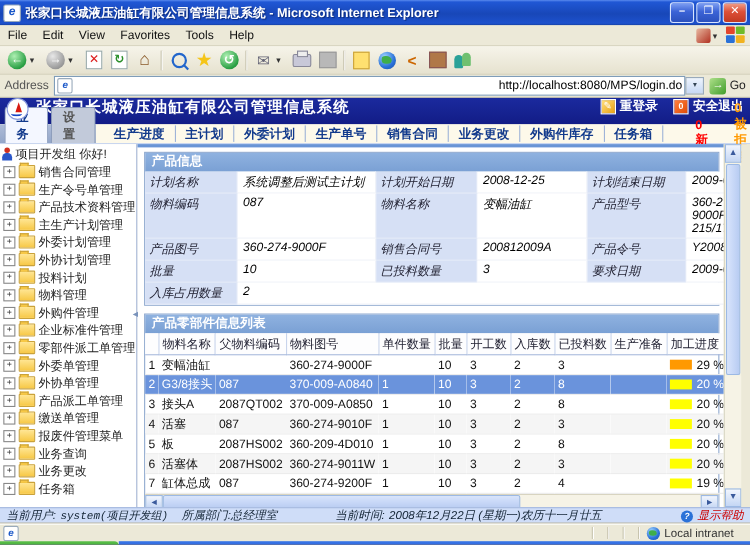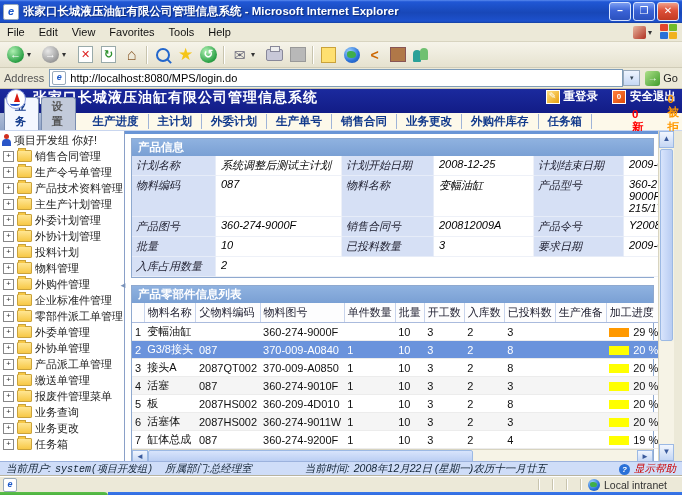--- a/index.html
+++ b/index.html
@@ -50,21 +50,21 @@
   .globe::after{content:"";position:absolute;left:3px;top:4px;width:9px;height:7px;background:#3fae4a;border-radius:40% 60% 50% 50%;}
   .msn{width:16px;height:14px;position:relative;}
   .msn::before,.msn::after{content:"";position:absolute;width:8px;height:12px;border-radius:4px 4px 1px 1px;}
   .msn::before{left:0;top:2px;background:#2aa198;} .msn::after{left:7px;top:0;background:#6fc070;}
   
   .addressbar{height:20px;background:#ece9d8;display:flex;align-items:center;padding:0 4px;border-bottom:1px solid #c8c4ae;font-size:11px;}
   .addr-label{color:#555;margin-right:5px;}
   .addr-input{flex:1;height:16px;background:#fff;border:1px solid #7f9db9;display:flex;align-items:center;padding:0 2px;}
   .addr-ico{width:12px;height:12px;background:#fff;border:1px solid #9ab;color:#1a57c8;font-size:9px;font-weight:bold;
     font-style:italic;line-height:11px;text-align:center;margin-right:4px;border-radius:2px;}
-  .addr-text{flex:1;color:#000;}
+  .addr-text{flex:1;color:#000;text-align:right;}
   .combo-dd{width:15px;height:14px;background:linear-gradient(180deg,#eef4fe,#c6d8f4);border:1px solid #9ab;
     font-size:7px;color:#345;text-align:center;line-height:14px;}
   .go-btn{display:flex;align-items:center;margin-left:5px;gap:3px;color:#222;}
   .go-arrow{width:15px;height:15px;background:linear-gradient(135deg,#aee08a,#3f9c2a);border-radius:3px;color:#fff;
     font-weight:bold;font-size:10px;text-align:center;line-height:14px;}
   
   .appheader{height:24px;background:linear-gradient(180deg,#1b2a9e,#121c86);display:flex;align-items:flex-start;padding:0 6px;}
   .logo{width:18px;height:18px;border-radius:50%;background:#fff;position:relative;margin-right:7px;border:1px solid #8899dd;}
   .logo::before{content:"";position:absolute;left:7px;top:3px;width:0;height:0;
     border-left:3px solid transparent;border-right:3px solid transparent;border-bottom:9px solid #d81a10;}
@@ -77,21 +77,21 @@
     color:#fff;font-size:8px;line-height:11px;text-align:center;font-weight:bold;}
   
   .tabnav{height:17px;display:flex;background:#fdf9ea;border-bottom:1px solid #c9d6ef;}
   .tabzone{width:124px;background:linear-gradient(180deg,#aebcd8,#93a6c9);display:flex;align-items:flex-end;padding-left:4px;gap:2px;}
   .tab{font-size:11px;font-weight:bold;padding:1px 10px;border:1px solid #7a8db0;border-bottom:none;border-radius:3px 3px 0 0;}
   .tab.active{background:#f4f7ff;color:#123a8c;}
   .tab.inactive{background:#c2cada;color:#555;}
   .navlinks{flex:1;display:flex;align-items:center;font-size:11.5px;font-weight:bold;color:#123a8c;padding-left:8px;}
   .navitem{padding:0 9px;border-right:1px solid #9fb4d8;white-space:nowrap;}
   .navitem:last-of-type{border-right:none;}
-  .badge-new{color:#f00;margin-left:19px;padding:0 21px;}
+  .badge-new{color:#f00;margin-left:8px;padding:0 21px;}
   .badge-rej{color:#ff9900;padding:0 3px;}
   
   .bodyrow{display:flex;height:330px;position:relative;}
   .sidebar{width:124px;background:#fff;border-right:1px solid #8aa0c8;overflow:hidden;font-size:11px;color:#222;padding-top:1px;}
   .greet{display:flex;align-items:center;height:16px;padding-left:2px;gap:3px;white-space:nowrap;}
   .person{width:9px;height:12px;position:relative;}
   .person::before{content:"";position:absolute;left:2px;top:0;width:5px;height:5px;border-radius:50%;background:#d03020;}
   .person::after{content:"";position:absolute;left:0;top:5px;width:9px;height:7px;border-radius:4px 4px 0 0;background:#2a56c8;}
   .tree-item{display:flex;align-items:center;height:16px;padding-left:3px;gap:3px;white-space:nowrap;}
   .expander{width:9px;height:9px;border:1px solid #888;background:#fff;font-size:8px;line-height:8px;text-align:center;color:#333;flex:none;}

